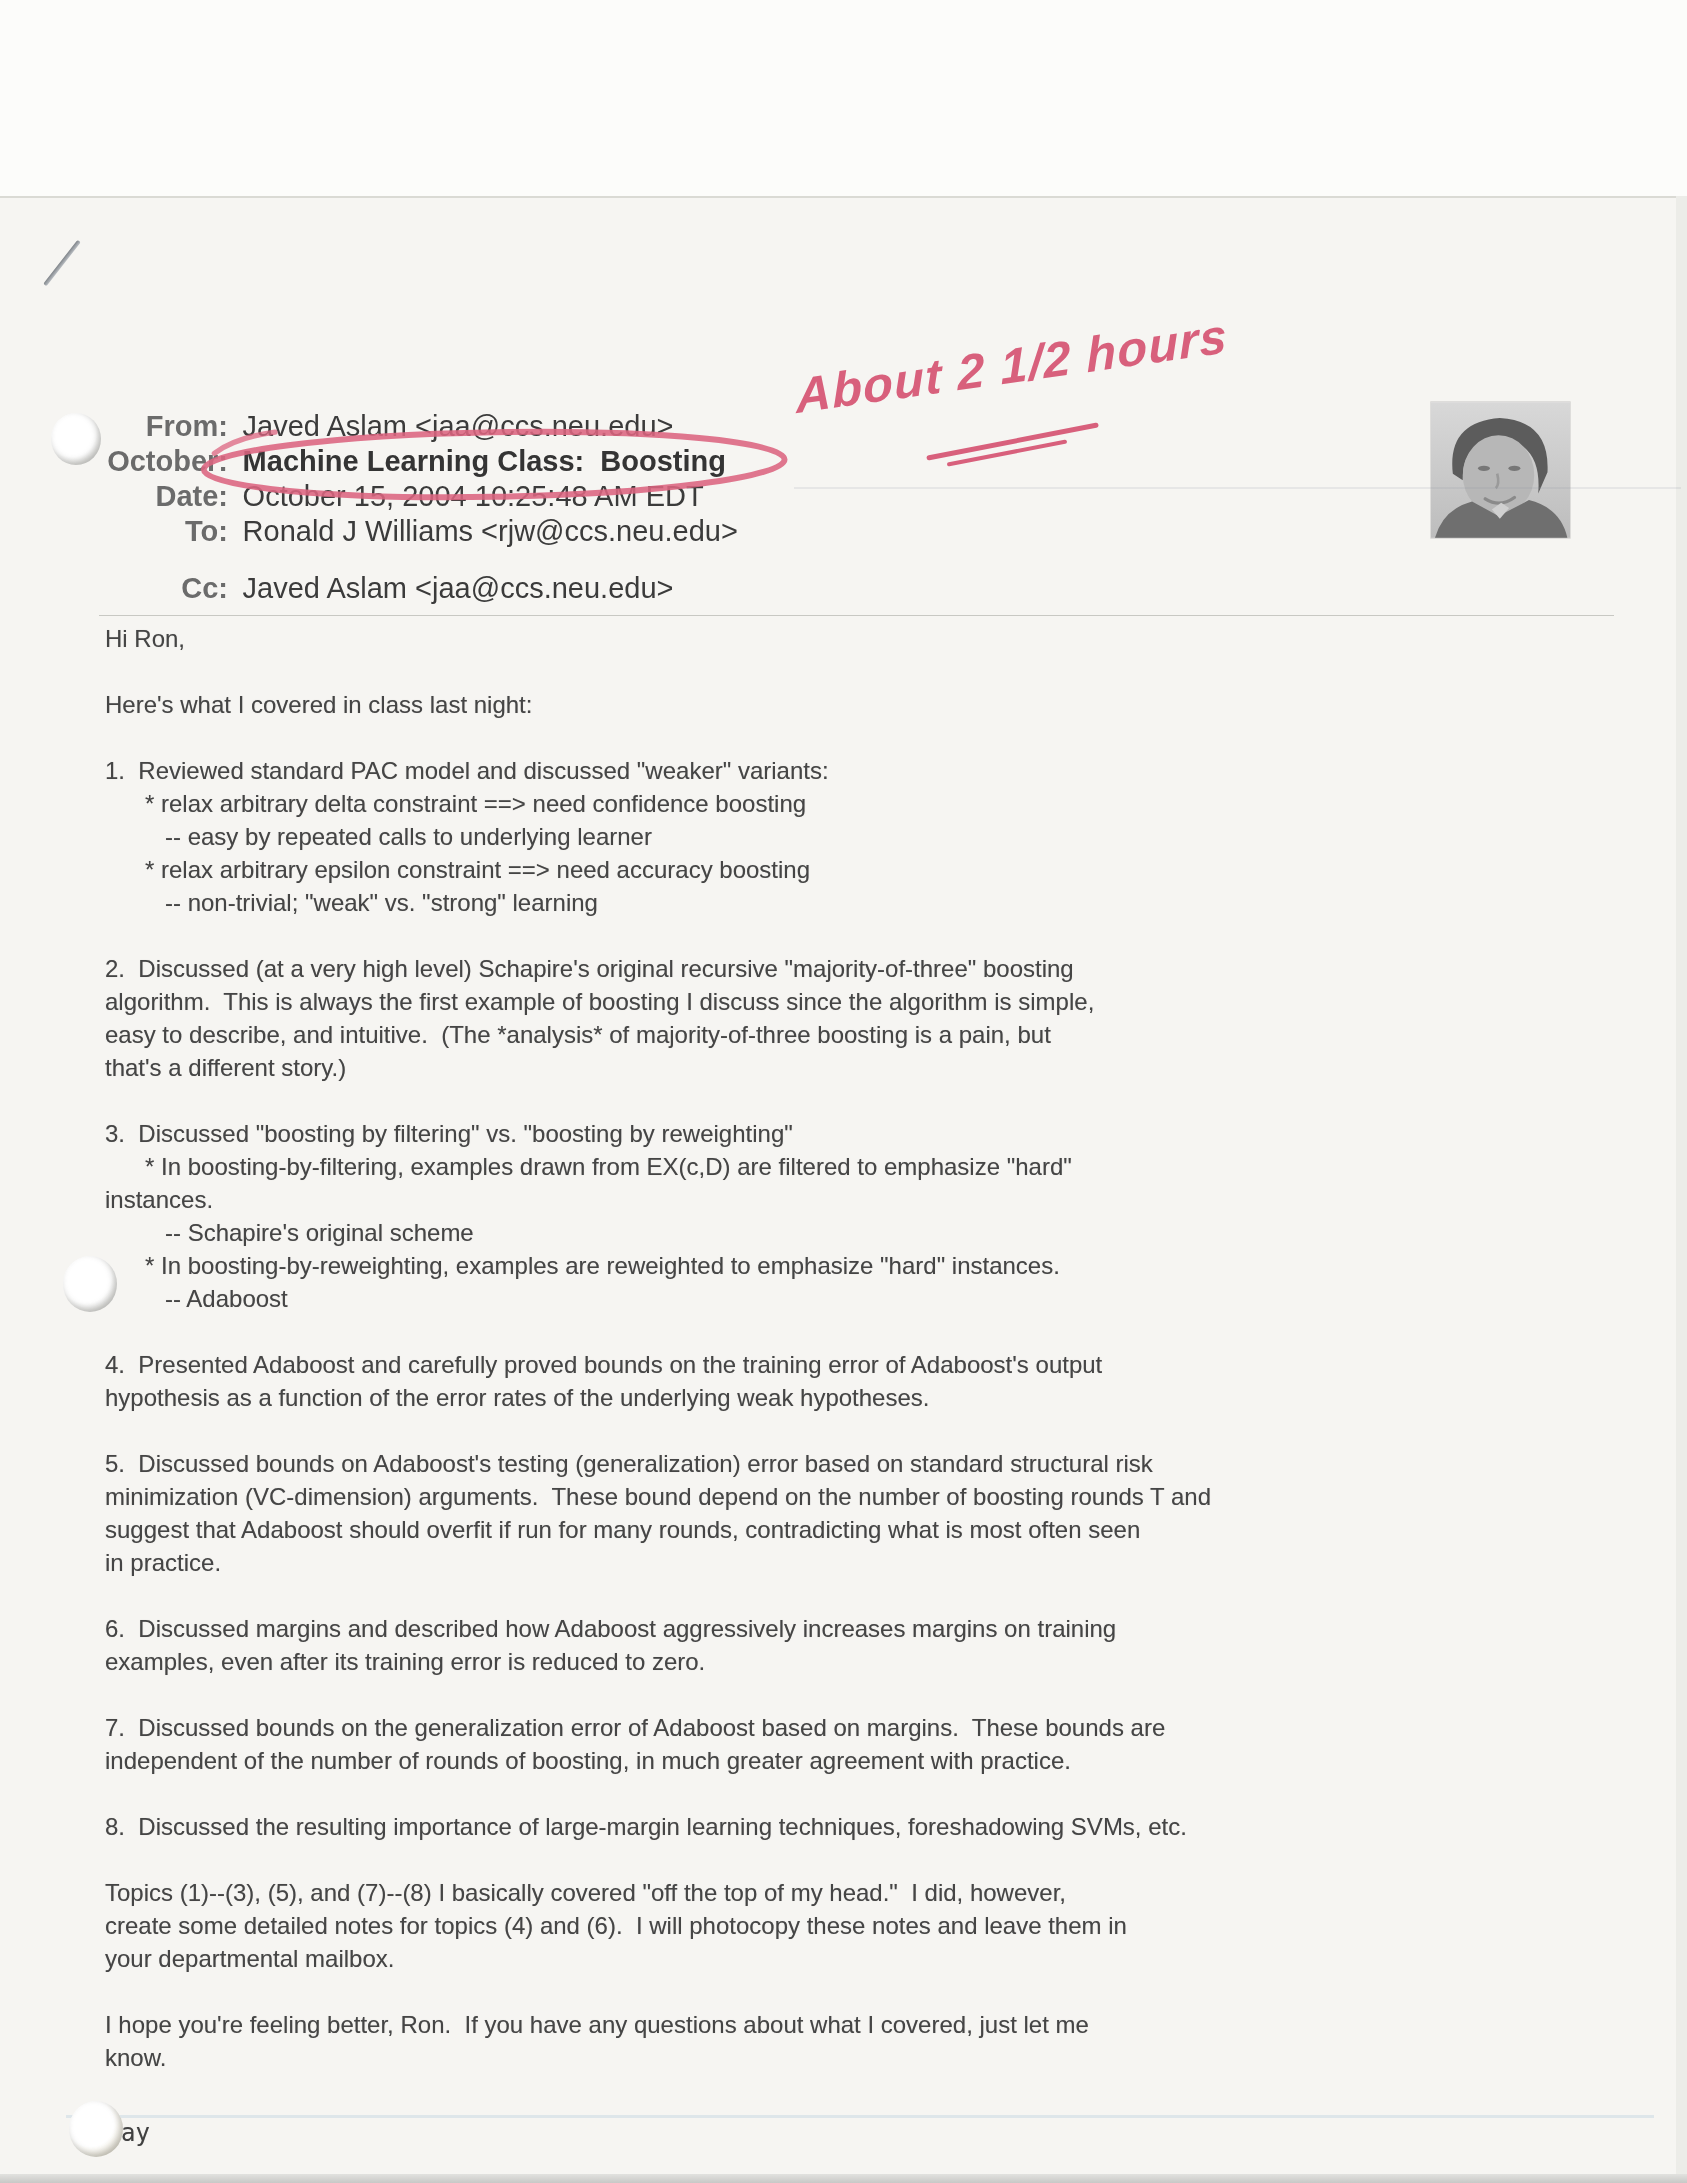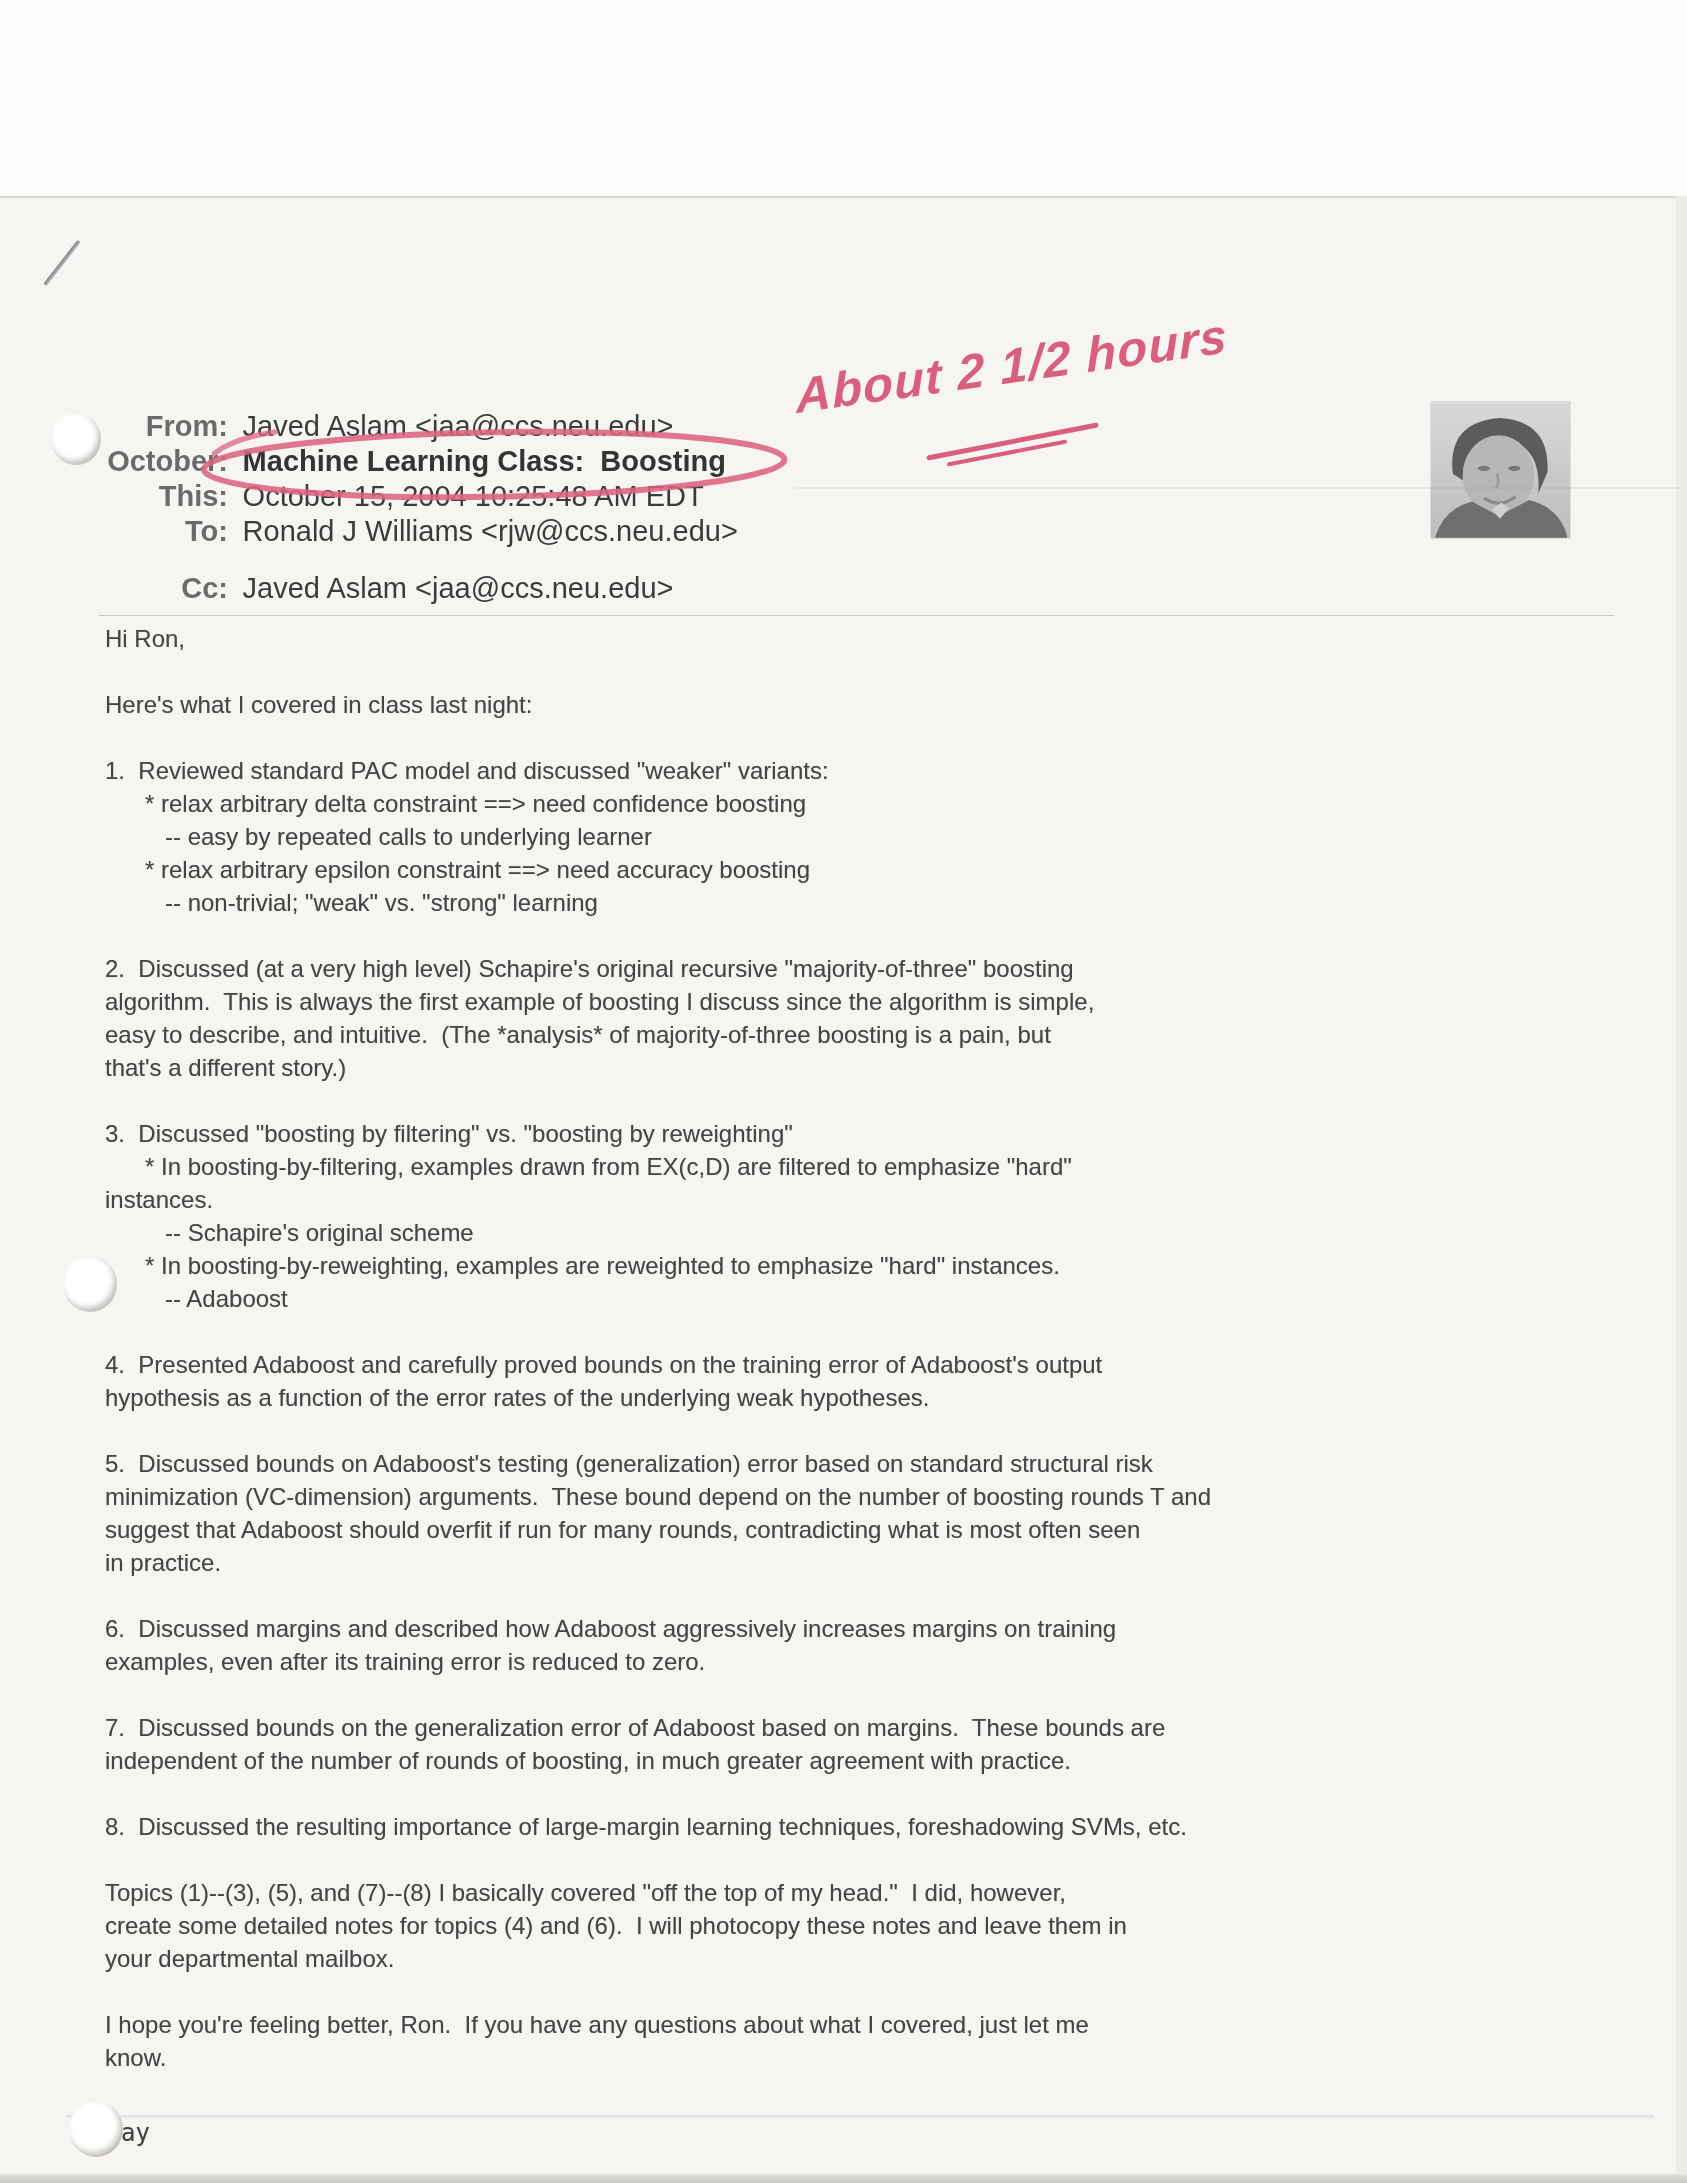--- a/index.html
+++ b/index.html
@@ -84,21 +84,21 @@
   <div class="staple"></div>
 
   <div>
     <div class="hrow" style="top:410px">
       <span class="hlabel">From:</span><span class="hvalue">Javed Aslam &lt;jaa@ccs.neu.edu&gt;</span>
     </div>
     <div class="hrow subject" style="top:445px">
       <span class="hlabel">October:</span><span class="hvalue">Machine Learning Class:  Boosting</span>
     </div>
     <div class="hrow" style="top:480px">
-      <span class="hlabel">This:</span><span class="hvalue">October 15, 2004 10:25:48 AM EDT</span>
+      <span class="hlabel">Date:</span><span class="hvalue">October 15, 2004 10:25:48 AM EDT</span>
     </div>
     <div class="hrow" style="top:515px">
       <span class="hlabel">To:</span><span class="hvalue">Ronald J Williams &lt;rjw@ccs.neu.edu&gt;</span>
     </div>
     <div class="hrow" style="top:572px">
       <span class="hlabel">Cc:</span><span class="hvalue">Javed Aslam &lt;jaa@ccs.neu.edu&gt;</span>
     </div>
   </div>
 
   <svg class="subject-ellipse" viewBox="0 0 905 150">

